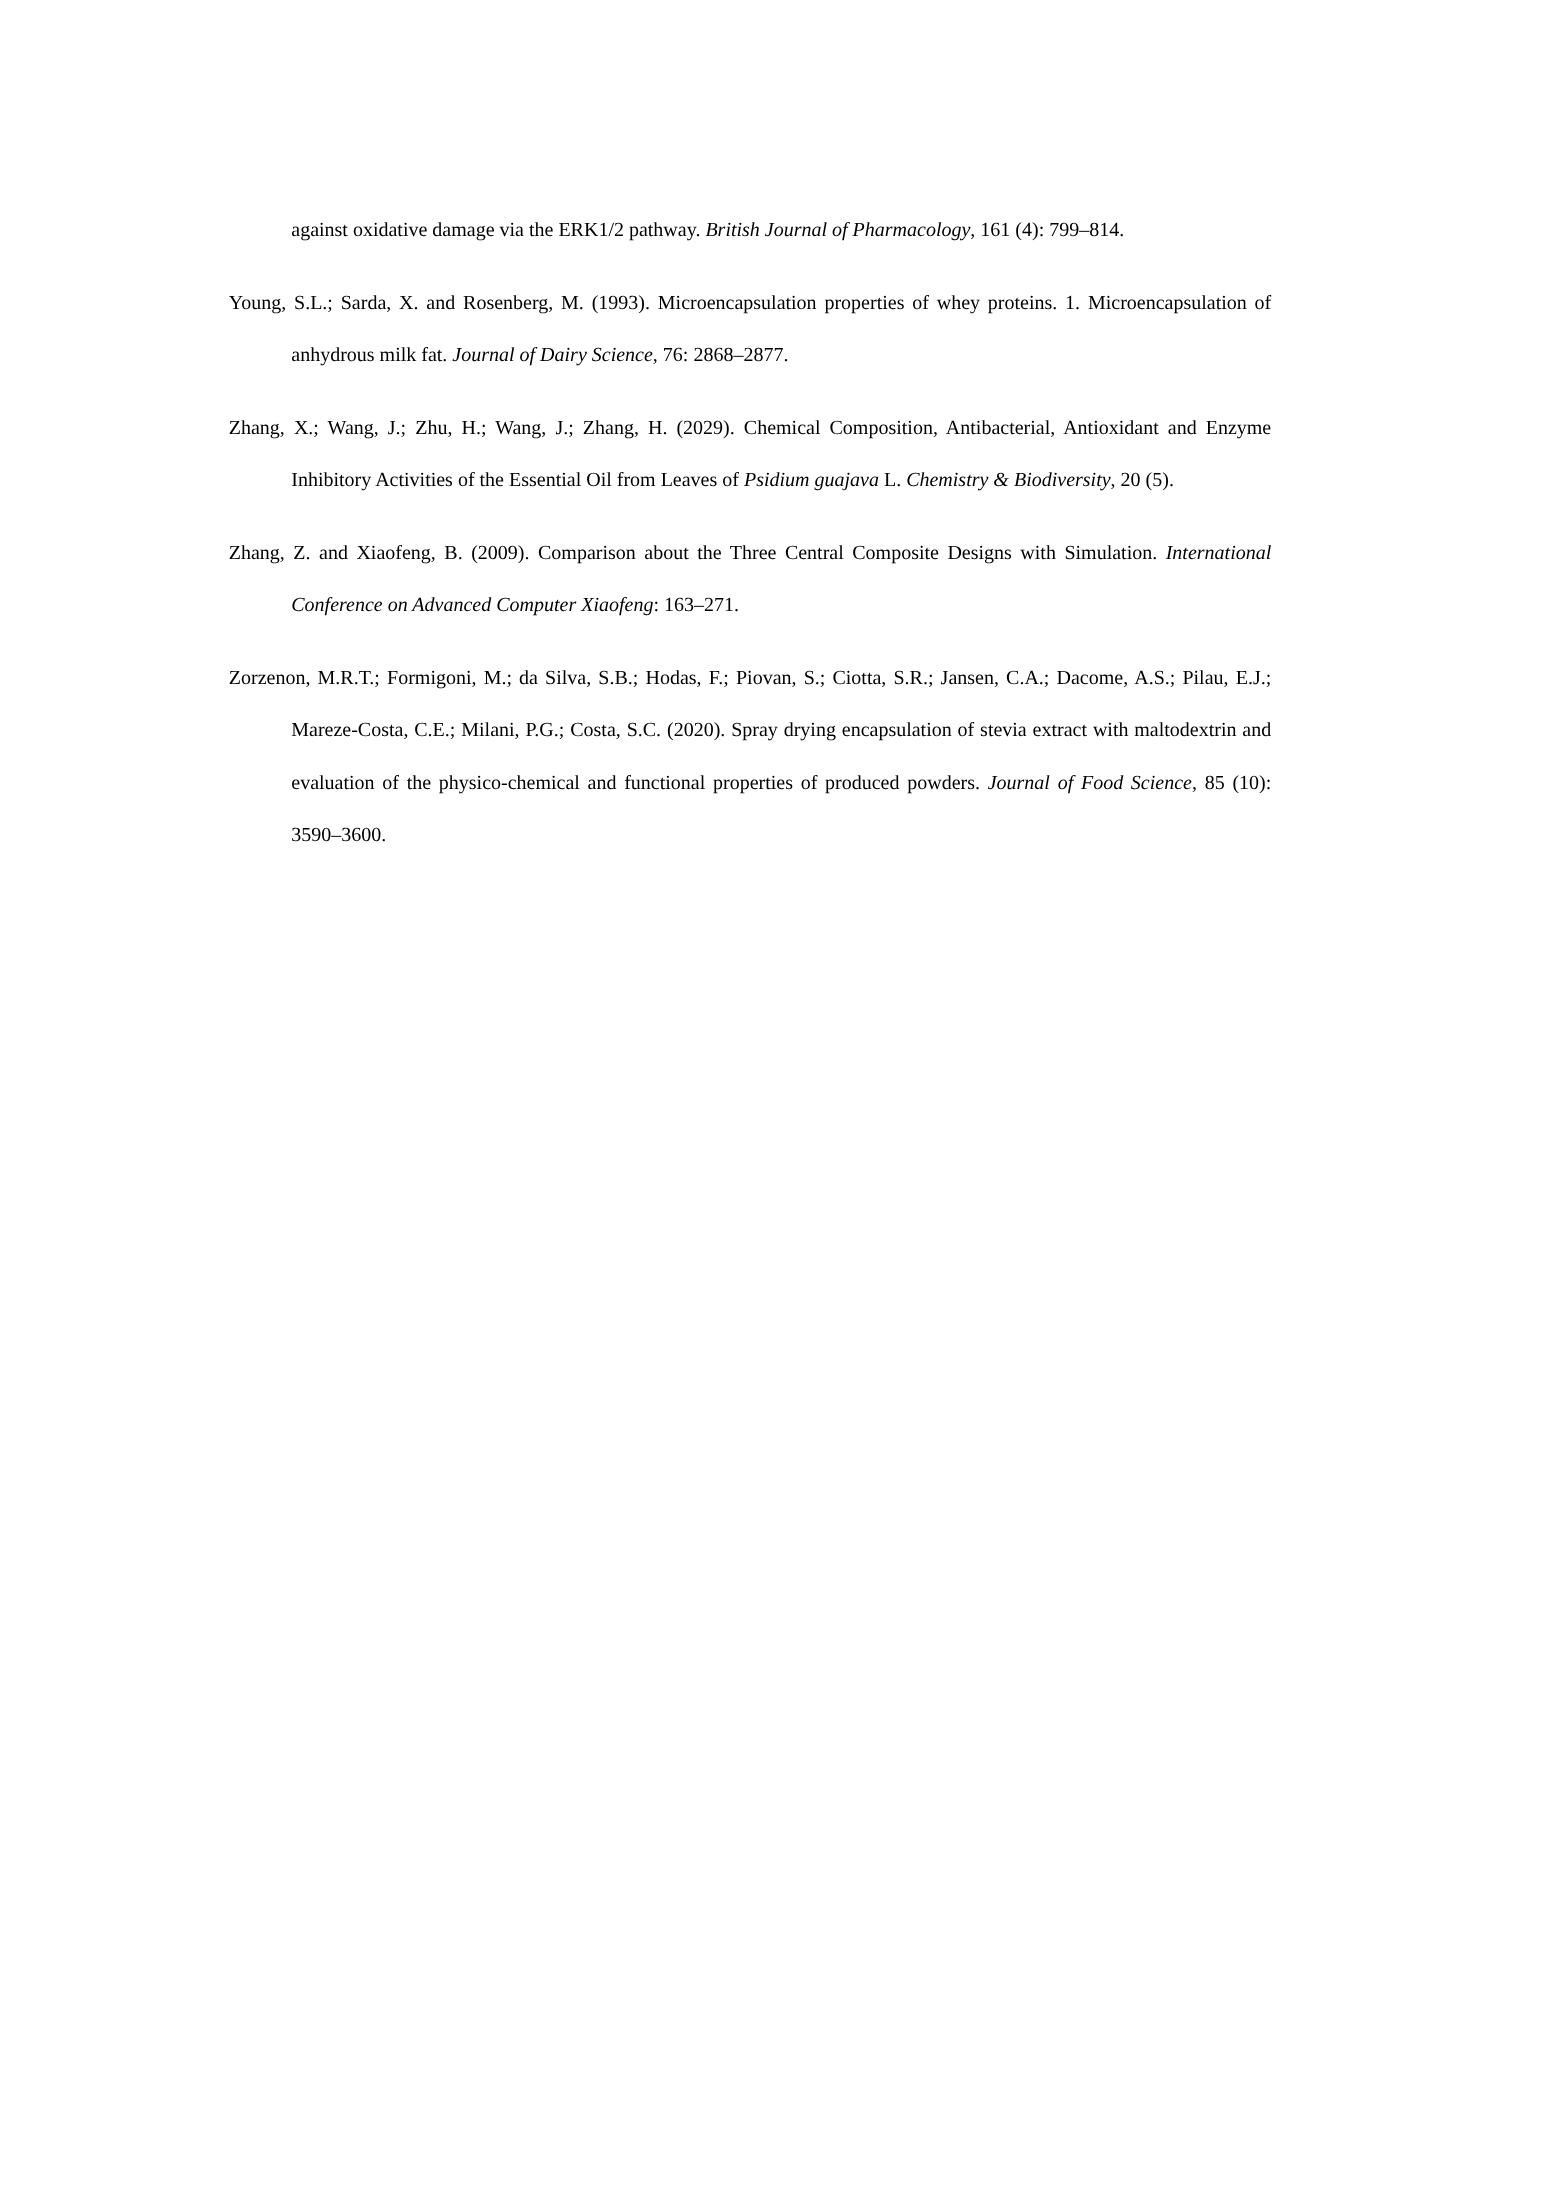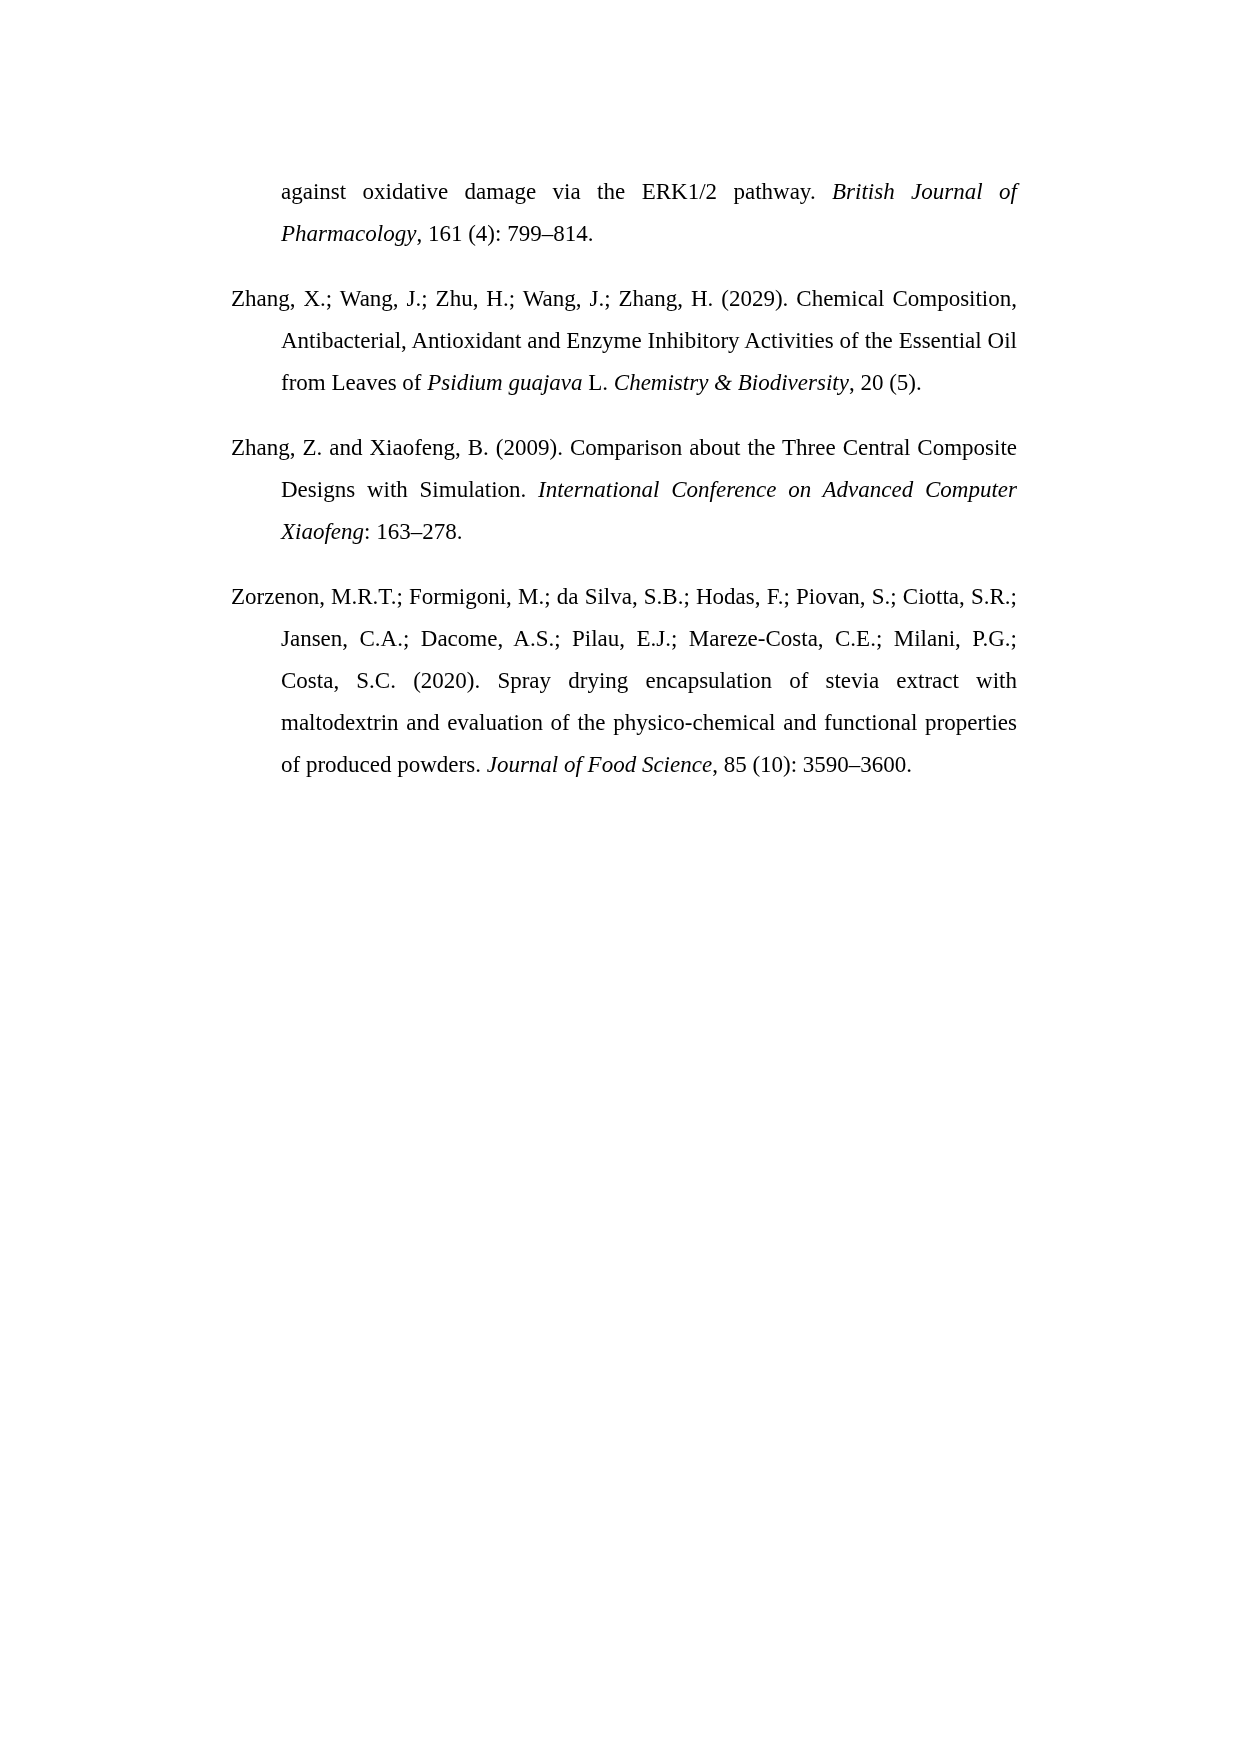--- a/index.html
+++ b/index.html
@@ -23,43 +23,43 @@
     height: 1754px;
     background: #ffffff;
   }
   .refs {
     position: absolute;
     top: 148px;
     left: 183px;
     width: 834px;
   }
   .ref-entry {
-    font-size: 23px;
+    font-size: 16px;
     line-height: 42px;
     text-align: justify;
     text-justify: inter-word;
     margin-bottom: 14px;
     padding-left: 50px;
     text-indent: -50px;
-    margin-left: 48px;
   }
   .ref-entry.cont {
     padding-left: 50px;
     text-indent: 0;
   }
   .ref-entry:last-child {
     margin-bottom: 0;
   }
   .ref-entry i {
     font-style: italic;
   }
 </style>
 </head>
 <body>
 
 <div class="page">
   <div class="refs" id="refs-container">
       <p class="ref-entry cont"><span>against oxidative damage via the ERK1/2 pathway. </span><i>British Journal of Pharmacology</i><span>, 161 (4): 799–814.</span></p>
+      <p class="ref-entry"><span>Young, S.L.; Sarda, X. and Rosenberg, M. (1993). Microencapsulation properties of whey proteins. 1. Microencapsulation of anhydrous milk fat. </span><i>Journal of Dairy Science</i><span>, 76: 2868–2877.</span></p>
       <p class="ref-entry"><span>Zhang, X.; Wang, J.; Zhu, H.; Wang, J.; Zhang, H. (2029). Chemical Composition, Antibacterial, Antioxidant and Enzyme Inhibitory Activities of the Essential Oil from Leaves of </span><i>Psidium guajava</i><span> L. </span><i>Chemistry &amp; Biodiversity</i><span>, 20 (5).</span></p>
-      <p class="ref-entry"><span>Zhang, Z. and Xiaofeng, B. (2009). Comparison about the Three Central Composite Designs with Simulation. </span><i>International Conference on Advanced Computer Xiaofeng</i><span>: 163–278.</span></p>
+      <p class="ref-entry"><span>Zhang, Z. and Xiaofeng, B. (2009). Comparison about the Three Central Composite Designs with Simulation. </span><i>International Conference on Advanced Computer Xiaofeng</i><span>: 163–271.</span></p>
       <p class="ref-entry"><span>Zorzenon, M.R.T.; Formigoni, M.; da Silva, S.B.; Hodas, F.; Piovan, S.; Ciotta, S.R.; Jansen, C.A.; Dacome, A.S.; Pilau, E.J.; Mareze-Costa, C.E.; Milani, P.G.; Costa, S.C. (2020). Spray drying encapsulation of stevia extract with maltodextrin and evaluation of the physico-chemical and functional properties of produced powders. </span><i>Journal of Food Science</i><span>, 85 (10): 3590–3600.</span></p>
     </div>
 </div>
 
 </body></html>

